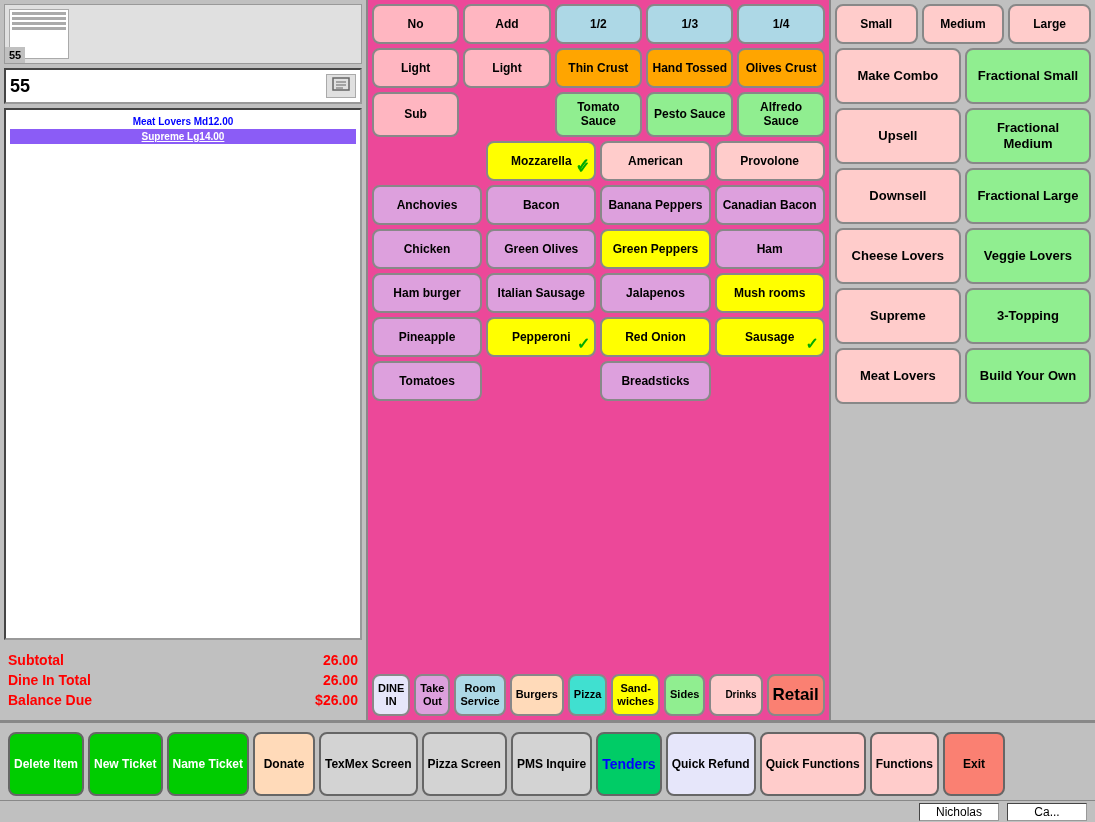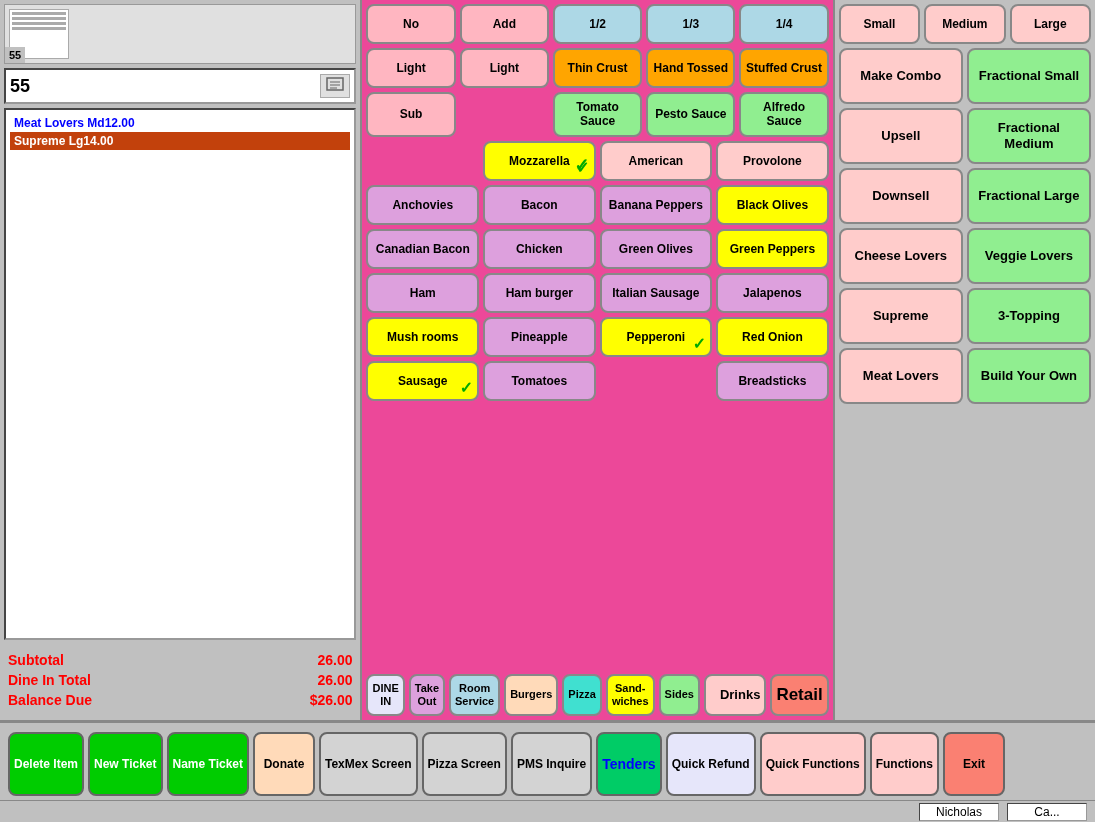--- a/index.html
+++ b/index.html
@@ -102,28 +102,29 @@
     .order-list {
       flex: 1;
       background: white;
       border: 2px inset #999;
       overflow-y: auto;
       padding: 4px;
     }
 
     .order-item {
       display: flex;
-      justify-content: flex-start;
+      justify-content: center;
       padding: 2px 4px;
-      font-size: 12px;
+      font-size: 10px;
     }
 
     .order-item.highlighted {
-      background: #c2410c;
+      background: #8b5cf6;
       color: white;
+      text-decoration: underline;
     }
 
     .order-item .item-name {
       color: blue;
       font-weight: bold;
     }
 
     .order-item.highlighted .item-name {
       color: white;
     }
@@ -345,21 +346,21 @@
         <button class="btn btn-blue-light">1/2</button>
         <button class="btn btn-blue-light">1/3</button>
         <button class="btn btn-blue-light">1/4</button>
       </div>
 
       <div style="display:grid; grid-template-columns: repeat(5,1fr); gap:4px; margin-bottom:4px;">
         <button class="btn btn-pink">Light</button>
         <button class="btn btn-pink">Light</button>
         <button class="btn btn-orange">Thin Crust</button>
         <button class="btn btn-orange">Hand Tossed</button>
-        <button class="btn btn-orange">Stuffed Crust</button>
+        <button class="btn btn-orange">Olives Crust</button>
       </div>
 
       <div style="display:grid; grid-template-columns: repeat(5,1fr); gap:4px; margin-bottom:4px;">
         <button class="btn btn-pink">Sub</button>
         <div></div>
         <button class="btn btn-green-light">Tomato Sauce</button>
         <button class="btn btn-green-light">Pesto Sauce</button>
         <button class="btn btn-green-light">Alfredo Sauce</button>
       </div>
 
@@ -367,21 +368,20 @@
         <div></div>
         <button class="btn btn-yellow btn-checkmark" style="position:relative;">Mozzarella<span style="position:absolute;bottom:2px;right:4px;color:#00aa00;font-size:16px;font-weight:bold;">✓</span></button>
         <button class="btn btn-pink-light">American</button>
         <button class="btn btn-pink-light">Provolone</button>
       </div>
 
       <div style="display:grid; grid-template-columns: repeat(4,1fr); gap:4px; margin-bottom:4px;">
         <button class="btn btn-purple-light">Anchovies</button>
         <button class="btn btn-purple-light">Bacon</button>
         <button class="btn btn-purple-light">Banana Peppers</button>
-        <button class="btn btn-yellow">Black Olives</button>
 
         <button class="btn btn-purple-light">Canadian Bacon</button>
         <button class="btn btn-purple-light">Chicken</button>
         <button class="btn btn-purple-light">Green Olives</button>
         <button class="btn btn-yellow">Green Peppers</button>
 
         <button class="btn btn-purple-light">Ham</button>
         <button class="btn btn-purple-light">Ham burger</button>
         <button class="btn btn-purple-light">Italian Sausage</button>
         <button class="btn btn-purple-light">Jalapenos</button>
@@ -398,21 +398,21 @@
       </div>
 
       <div style="display:grid; grid-template-columns: repeat(9,1fr); gap:4px; margin-top:auto;">
         <button class="btn btn-lavender" style="font-size:11px;">DINE IN</button>
         <button class="btn btn-purple-light" style="font-size:11px;">Take Out</button>
         <button class="btn btn-blue-light" style="font-size:11px;">Room Service</button>
         <button class="btn btn-peach" style="font-size:11px;">Burgers</button>
         <button class="btn btn-teal" style="font-size:11px;">Pizza</button>
         <button class="btn btn-yellow" style="font-size:11px;">Sand-wiches</button>
         <button class="btn btn-green-light" style="font-size:11px;">Sides</button>
-        <button class="btn btn-pink-light" style="font-size:13px;padding-left:14px;">Drinks</button>
+        <button class="btn btn-pink-light" style="font-size:10px;padding-left:14px;">Drinks</button>
         <button class="btn btn-salmon" style="font-size:17px;">Retail</button>
       </div>
     </div>
 
     <div class="right-panel">
 
       <div class="size-row">
         <button class="btn btn-pink-light">Small</button>
         <button class="btn btn-pink-light">Medium</button>
         <button class="btn btn-pink-light">Large</button>

